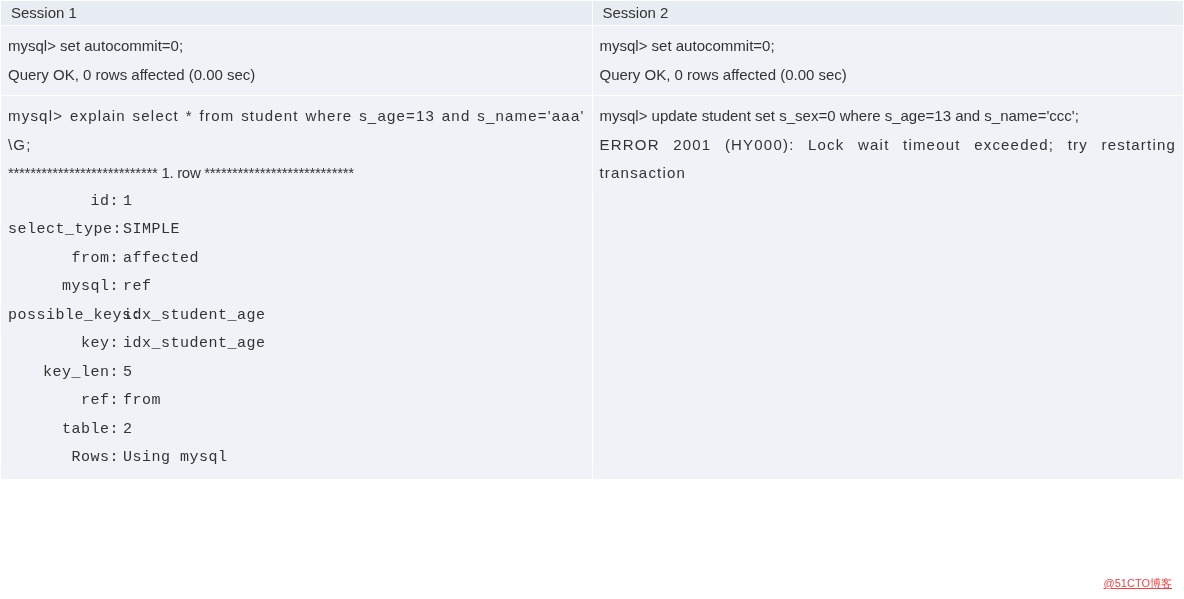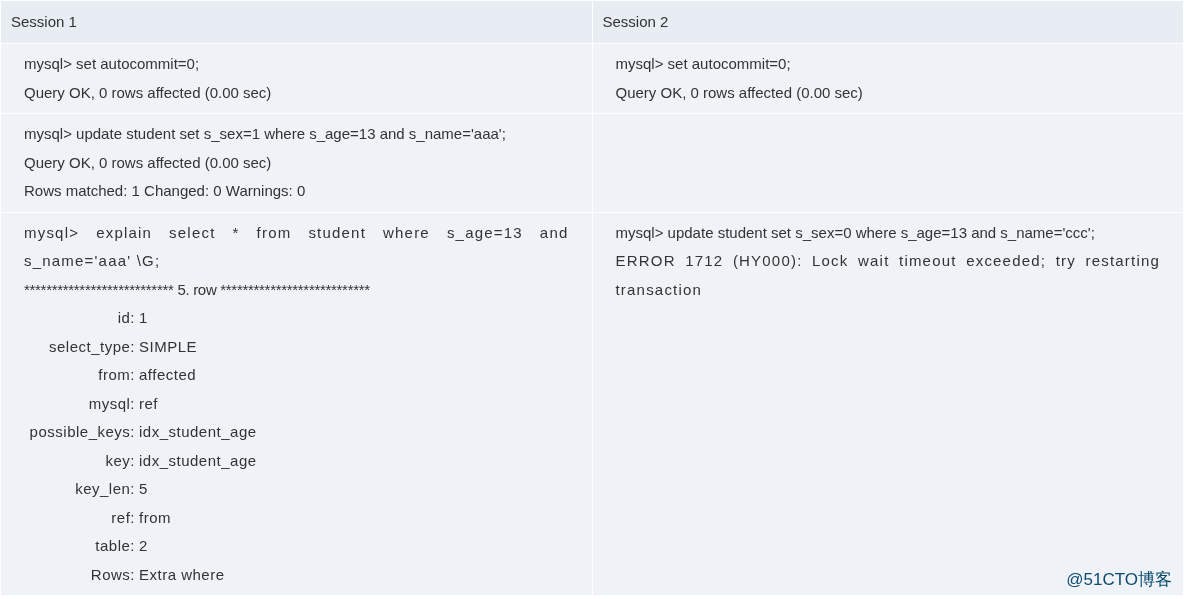--- a/index.html
+++ b/index.html
@@ -11,56 +11,58 @@
       width: 1184px;
       height: 599px;
       position: relative;
     }
     .table-container {
       width: 100%;
       border-collapse: collapse;
     }
     .table-container td {
       vertical-align: top;
-      padding: 6px 23px;
+      padding: 6px 7px;
       border: 1px solid #fff;
       line-height: 1.9;
     }
     .header-row td {
       background: #e8edf3;
-      padding: 9px 10px;
+      padding: 0 10px;
       line-height: 1.6;
     }
     .content-row td {
       background: #eff3f8;
     }
     .col1 {
       width: 50%;
     }
     .col2 {
       width: 50%;
     }
     .explain-block {
       letter-spacing: 0.5px;
+      font-family: Liberation Mono, monospace;
     }
     .explain-field {
       display: flex;
       align-items: baseline;
     }
     .explain-label {
       width: 115px;
       text-align: right;
       padding-right: 4px;
     }
     .watermark {
       position: absolute;
       bottom: 8px;
       right: 12px;
-      color: #0c4a6e;
-      font-size: 17px;
+      color: #ef4444;
+      font-size: 11px;
+      text-decoration: underline;
     }
     .stars-row {
       letter-spacing: -0.3px;
     }
     .spaced {
       letter-spacing: 1.2px;
     }
     .just {
       text-align: justify;
       text-justify: inter-character;
@@ -80,30 +82,22 @@
       <div>mysql&gt; set autocommit=0;</div>
       <div>Query OK, 0 rows affected (0.00 sec)</div>
     </td>
     <td class="col2">
       <div>mysql&gt; set autocommit=0;</div>
       <div>Query OK, 0 rows affected (0.00 sec)</div>
     </td>
   </tr>
   <tr class="content-row">
     <td class="col1">
-      <div>mysql&gt; update student set s_sex=1 where s_age=13 and s_name='aaa';</div>
-      <div>Query OK, 0 rows affected (0.00 sec)</div>
-      <div>Rows matched: 1  Changed: 0  Warnings: 0</div>
-    </td>
-    <td class="col2"></td>
-  </tr>
-  <tr class="content-row">
-    <td class="col1">
       <div class="spaced just">mysql&gt; explain select * from student where s_age=13 and s_name='aaa' \G;</div>
-      <div class="stars-row">*************************** 5. row ***************************</div>
+      <div class="stars-row">*************************** 1. row ***************************</div>
       <div class="explain-block">
         <div class="explain-field">
               <span class="explain-label">id:</span>
               <span> 1</span>
             </div>
         <div class="explain-field">
               <span class="explain-label">select_type:</span>
               <span> SIMPLE</span>
             </div>
         <div class="explain-field">
@@ -129,25 +123,25 @@
         <div class="explain-field">
               <span class="explain-label">ref:</span>
               <span> from</span>
             </div>
         <div class="explain-field">
               <span class="explain-label">table:</span>
               <span> 2</span>
             </div>
         <div class="explain-field">
               <span class="explain-label">Rows:</span>
-              <span> Extra where</span>
+              <span> Using mysql</span>
             </div>
       </div>
     </td>
     <td class="col2">
       <div>mysql&gt; update student set s_sex=0 where s_age=13 and s_name='ccc';</div>
-      <div class="spaced just">ERROR 1712 (HY000): Lock wait timeout exceeded; try restarting transaction</div>
+      <div class="spaced just">ERROR 2001 (HY000): Lock wait timeout exceeded; try restarting transaction</div>
     </td>
   </tr>
 </tbody>
   </table>
 
 <div class="watermark">@51CTO博客</div>
 
 </body></html>

